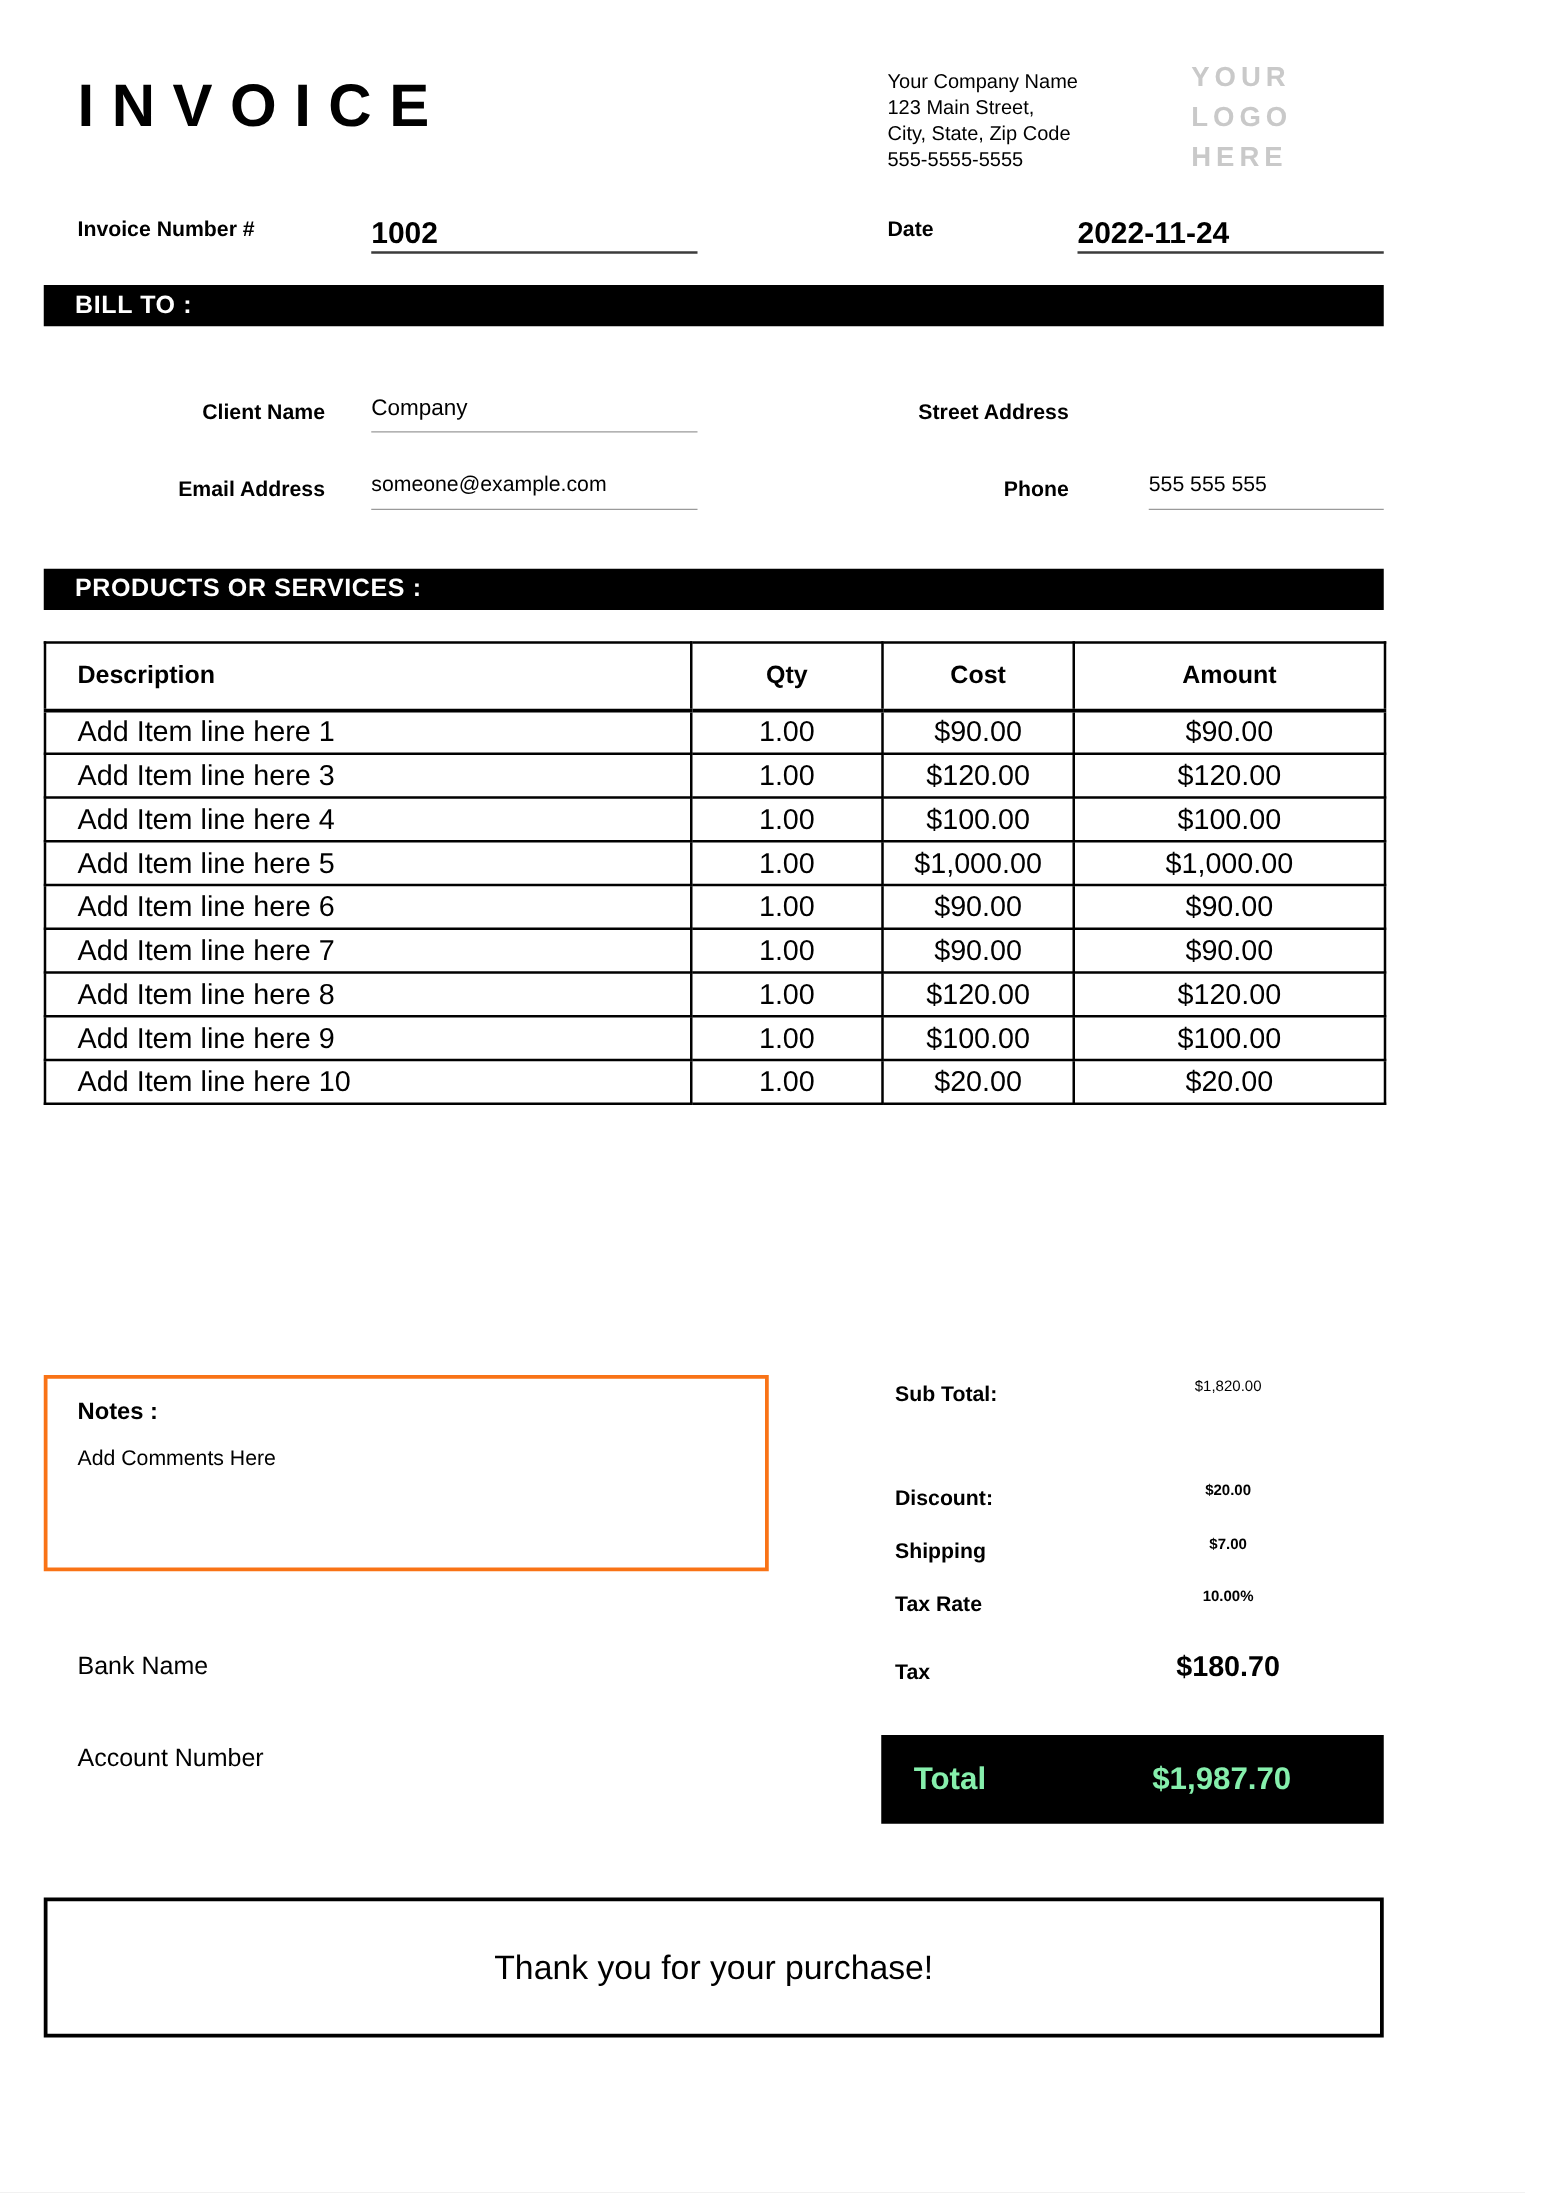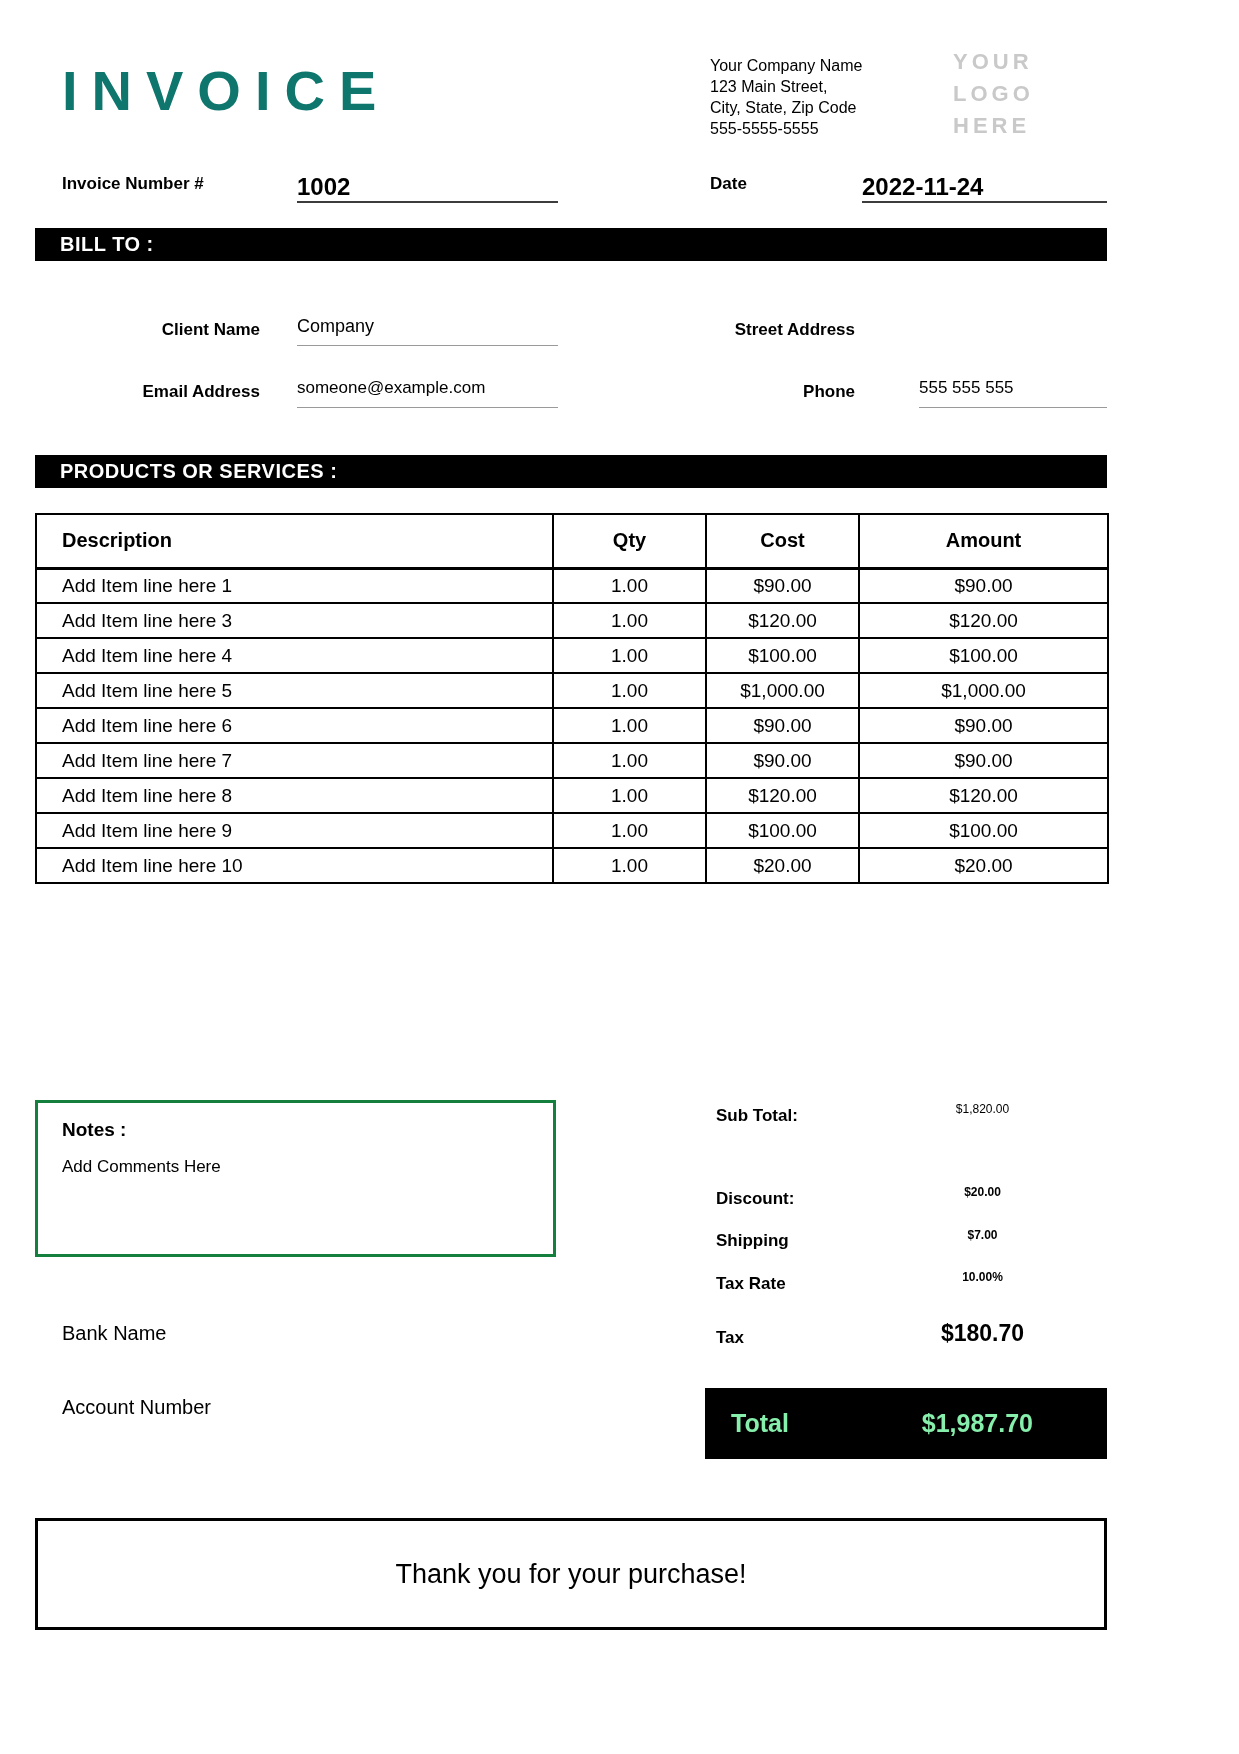--- a/index.html
+++ b/index.html
@@ -11,22 +11,22 @@
     background:#ffffff;
     font-family:"Liberation Sans","DejaVu Sans",sans-serif;
     color:#000;
     overflow:hidden;
   }
   .abs { position:absolute; }
 
   
   .invoice-title {
     left:62px; top:58px;
-    font-size:56px; font-weight:bold; letter-spacing:14px;
-    color:#0f766e;
+    font-size:48px; font-weight:bold; letter-spacing:14px;
+    color:#000000;
   }
   .company-info {
     left:710px; top:55px;
     font-size:16px; line-height:21px; color:#000;
   }
   .logo {
     left:953px; top:46px;
     font-size:22px; line-height:32px; font-weight:bold;
     letter-spacing:4px; color:#c9c9c9;
   }
@@ -74,29 +74,29 @@
     left:35px; top:513px; width:1072px;
     border-collapse:collapse; table-layout:fixed;
   }
   .items-table th, .items-table td { border:2px solid #000; }
   .items-table th {
     height:54px; font-size:20px; font-weight:bold;
     text-align:center; border-bottom:3px solid #000;
   }
   .items-table th.desc, .items-table td.desc { text-align:left; padding-left:25px; }
   .items-table td {
-    height:35px; font-size:19px; text-align:center;
+    height:35px; font-size:23px; text-align:center;
   }
   .col-desc { width:517px; } .col-qty { width:153px; }
   .col-cost { width:153px; } .col-amount { width:249px; }
 
   
   .notes-box {
-    left:35px; top:1100px; width:521px; height:157px;
-    border:3px solid #15803d; padding:16px 24px 0 24px;
+    left:35px; top:1100px; width:580px; height:157px;
+    border:3px solid #f97316; padding:16px 24px 0 24px;
   }
   .notes-title { font-size:19px; font-weight:bold; }
   .notes-comment { margin-top:16px; font-size:17px; }
 
   
   .t-label { left:716px; width:150px; font-size:17px; font-weight:bold; }
   .t-value { left:858px; width:249px; text-align:center; font-size:12px; }
   #subtotal-label { top:1106px; }
   #subtotal-value { top:1102px; font-weight:normal; }
   #discount-label { top:1189px; }

